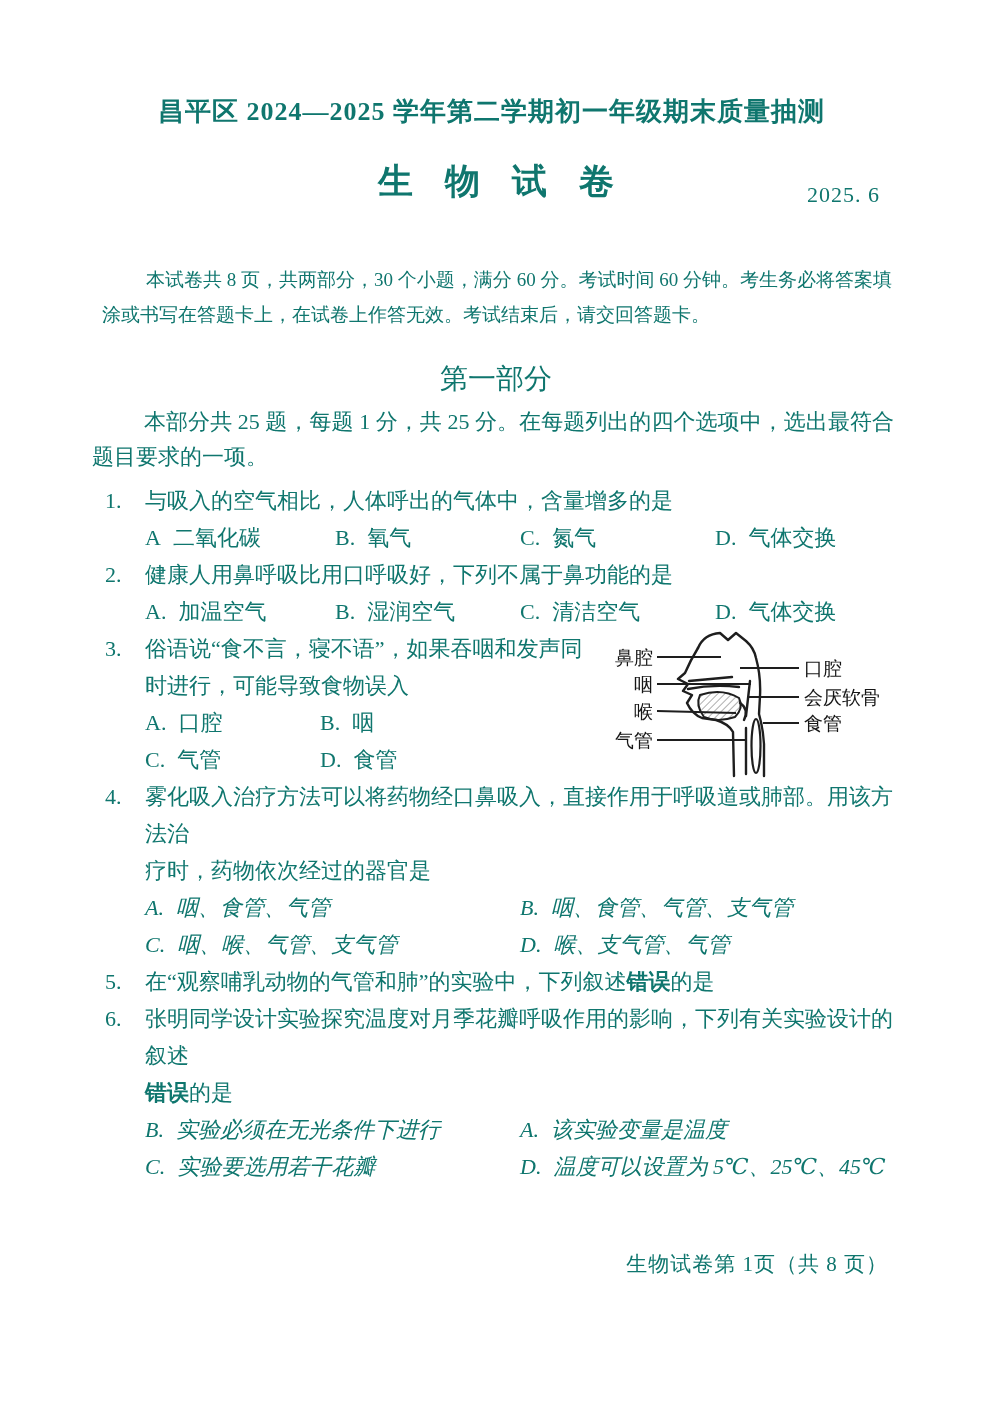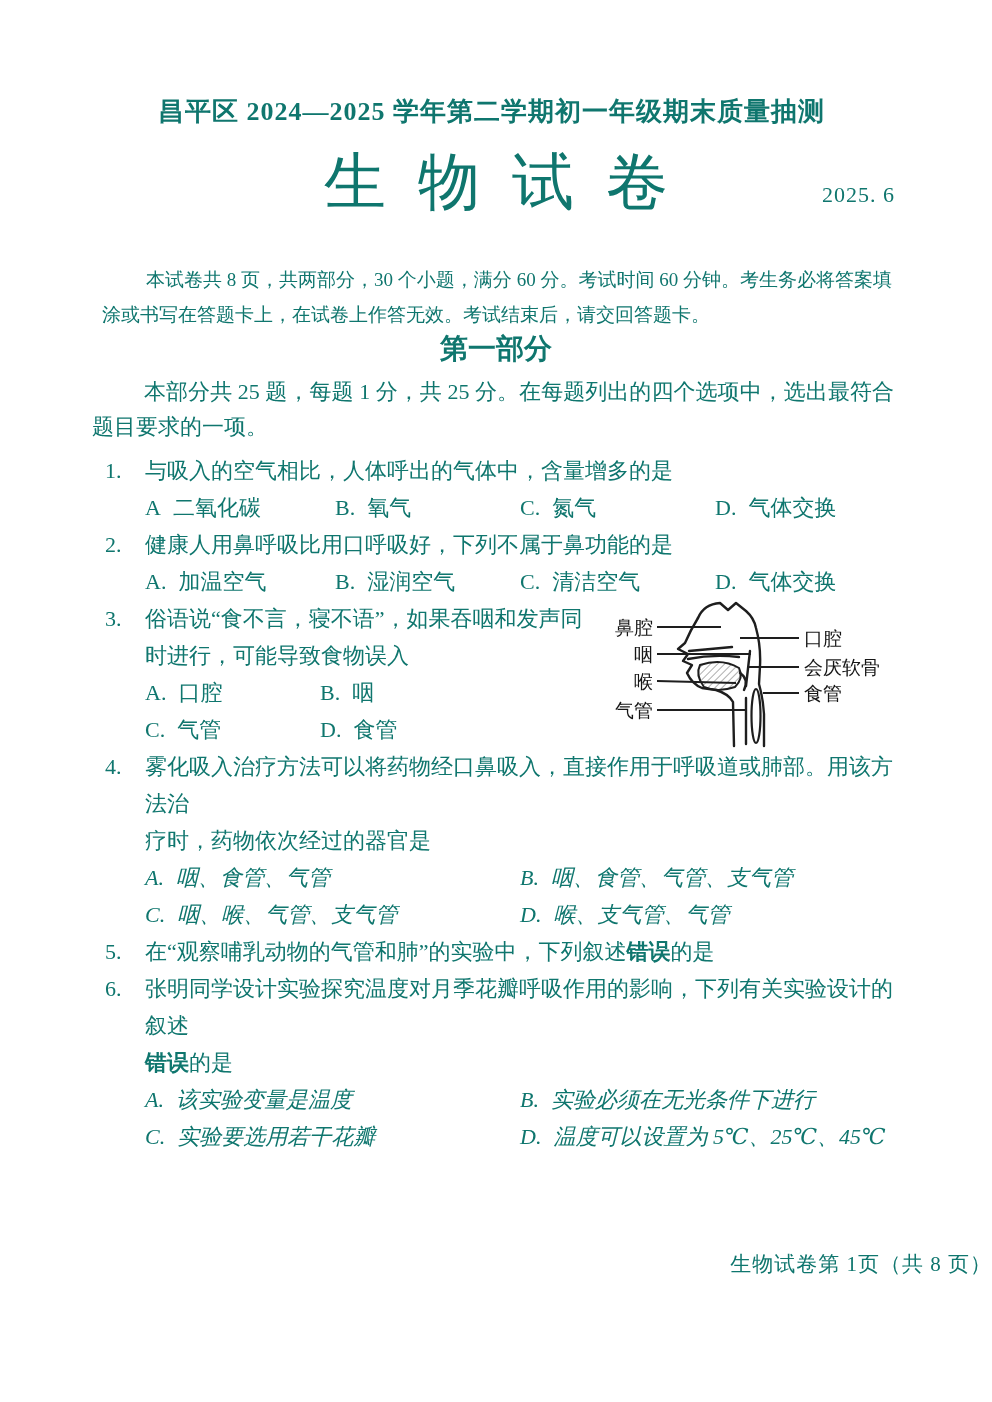--- a/index.html
+++ b/index.html
@@ -14,37 +14,38 @@
   }
   .header-line {
     margin:96px 0 0 158px;
     font-size:26px; font-weight:bold;
     letter-spacing:1px;
     line-height:32px;
   }
   .title-row { position:relative; margin-top:24px; text-align:center; height:62px; }
   .exam-title {
     display:inline-block;
-    font-size:62px; font-weight:normal;
+    font-size:35px; font-weight:bold;
     letter-spacing:32px; text-indent:32px;
     line-height:60px;
   }
   .exam-date {
-    position:absolute; right:97px; bottom:6px;
+    position:absolute; right:112px; bottom:6px;
     font-size:22px; letter-spacing:1px;
   }
   .intro {
     margin:48px 100px 0 102px;
     font-size:19px; line-height:35px;
     text-indent:44px;
     text-align:justify;
   }
   .part-title {
+    margin-top:30px;
     text-align:center;
-    font-size:28px; font-weight:bold;
+    font-size:28px; font-weight:normal;
     line-height:34px;
   }
   .part-intro {
     margin:8px 98px 0 92px;
     font-size:22px; line-height:35px;
     text-indent:52px;
     text-align:justify;
   }
   .questions { margin:8px 95px 0 105px; }
   .q { font-size:22px; line-height:37px; }
@@ -69,21 +70,21 @@
   .q3-opts {
     display:grid; grid-template-columns:175px auto;
     margin-left:40px; width:420px;
   }
   .diagram {
     position:absolute; left:498px; top:-6px;
     width:324px; height:158px;
   }
   .footer {
     position:absolute; top:1250px; left:0; width:100%;
-    text-align:right; box-sizing:border-box;
+    text-align:right; padding-right:104px; box-sizing:border-box;
     font-size:21px; letter-spacing:1px;
   }
   svg text { font-family:"Liberation Serif","DejaVu Serif",serif; }
 </style>
 </head>
 <body>
 
 <div class="page">
 
   <div class="header-line">昌平区 2024—2025 学年第二学期初一年级期末质量抽测</div>
@@ -202,22 +203,22 @@
         <span class="q-stem"><span>在“观察哺乳动物的气管和肺”的实验中，下列叙述</span><span class="emph">错误</span><span>的是</span></span>
       </div>
     </div>
 
     <div class="q">
       <div class="q-head">
         <span class="q-num">6.</span>
         <span class="q-stem"><span>张明同学设计实验探究温度对月季花瓣呼吸作用的影响，下列有关实验设计的叙述</span><br><span class="emph">错误</span><span>的是</span></span>
       </div>
       <div class="opts2">
+        <span class="opt"><span class="opt-label">B.</span><span>实验必须在无光条件下进行</span></span>
         <span class="opt"><span class="opt-label">A.</span><span>该实验变量是温度</span></span>
-        <span class="opt"><span class="opt-label">B.</span><span>实验必须在无光条件下进行</span></span>
         <span class="opt"><span class="opt-label">C.</span><span>实验要选用若干花瓣</span></span>
         <span class="opt"><span class="opt-label">D.</span><span>温度可以设置为 5℃、25℃、45℃</span></span>
       </div>
     </div>
 
   </div>
 
   <div class="footer">生物试卷第 1页（共 8 页）</div>
 
 </div>

